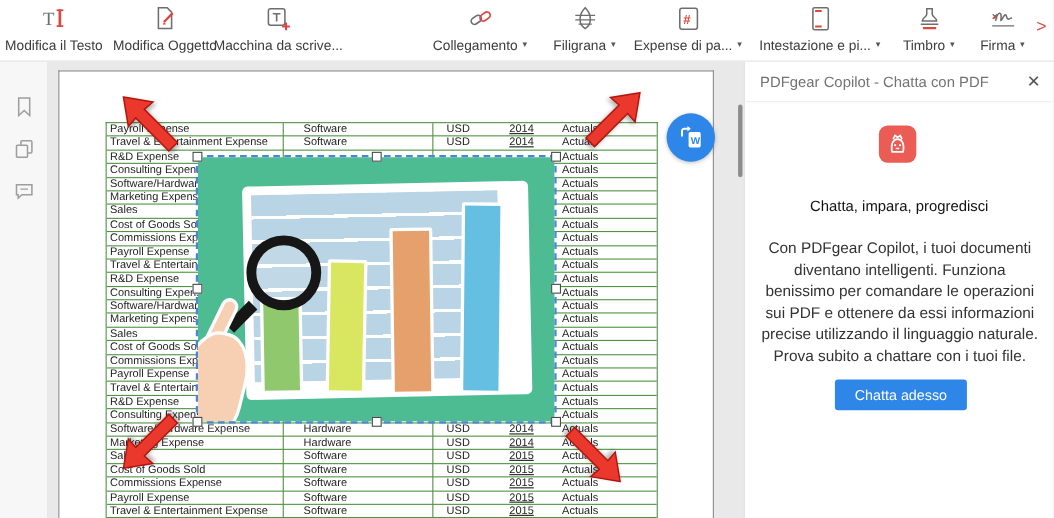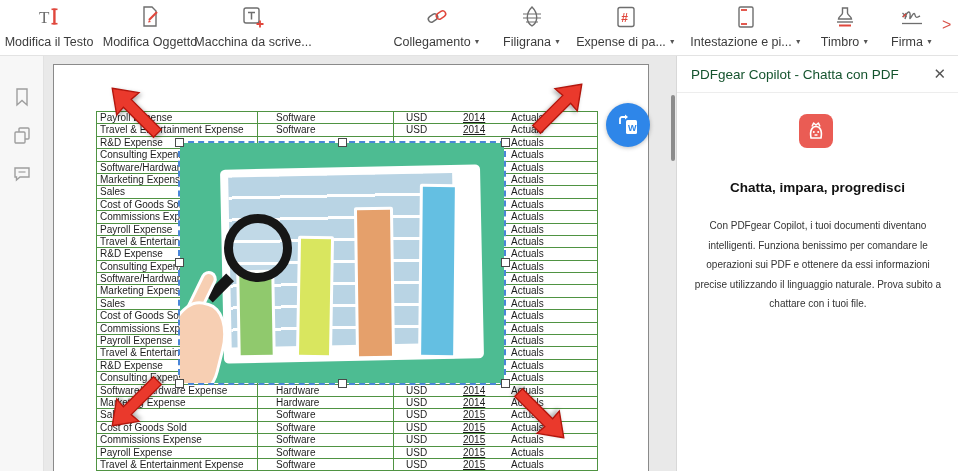--- a/index.html
+++ b/index.html
@@ -56,26 +56,26 @@
 
   
   .convert-btn { position:absolute; left:606px; top:103px; width:44px; height:44px; border-radius:50%; background:#2e86e9; z-index:8; cursor:pointer; box-shadow:0 1px 4px rgba(0,0,0,0.25); display:flex; align-items:center; justify-content:center; }
 
   
   .vscroll { position:absolute; left:671px; top:95px; width:4px; height:66px; background:#8c8c8c; border-radius:2px; z-index:9; cursor:pointer; }
 
   
   .panel { position:absolute; left:676px; top:56px; width:282px; height:415px; background:#ffffff; border-left:1px solid #d8d8d8; z-index:10; }
   .panel-header { position:relative; height:37px; border-bottom:1px solid #ededed; }
-  .panel-title { position:absolute; left:14px; top:11px; font-size:13.5px; color:#14532d;text-align:center; }
+  .panel-title { position:absolute; left:14px; top:11px; font-size:13.5px; color:#737373;text-align:center; }
   .panel-close { position:absolute; right:12px; top:9px; font-size:15px; color:#555555; cursor:pointer; }
   .robot-icon { position:absolute; left:122px; top:58px; width:34px; height:34px; background:#ea5c54; border-radius:8px; display:flex; align-items:center; justify-content:center; }
   .brand-line { position:absolute; top:105px; width:100%; text-align:center; font-size:13px; color:#9a9a9a; }
-  .headline { position:absolute; top:124px; width:100%; text-align:center; font-size:13.5px; font-weight:bold; color:#111111; }
-  .panel-body { position:absolute; top:160px; left:15px; width:252px; text-align:center; font-size:10px; color:#333333; line-height:19.5px; }
+  .headline { position:absolute; top:124px; width:100%; text-align:center; font-size:13.5px; font-weight:normal; color:#111111; }
+  .panel-body { position:absolute; top:160px; left:15px; width:252px; text-align:center; font-size:14px; color:#333333; line-height:19.5px; }
   .cta-button { position:absolute; left:82px; top:289px; width:120px; height:28px; background:#2e86e9; color:#ffffff; font-size:13px; border:none; border-radius:3px; cursor:pointer; font-family:"Liberation Sans", sans-serif; }
 </style>
 </head>
 <body>
 
 <div id="app">
 
   <div class="toolbar">
 
     <div class="tb-item" style="left:-13px">
@@ -472,15 +472,16 @@
       <svg width="26" height="26" viewBox="0 0 26 26" fill="none">
         <path d="M9,8.5 l1.6,-3.5 2.4,2 2.4,-2 1.6,3.5" stroke="#ffffff" stroke-width="1.5" stroke-linejoin="round"></path>
         <path d="M8,20 c-1.5,-8 1.5,-11.5 5,-11.5 c3.5,0 6.5,3.5 5,11.5 z" stroke="#ffffff" stroke-width="1.6" stroke-linejoin="round"></path>
         <circle cx="10.8" cy="14" r="1" fill="#ffffff"></circle>
         <circle cx="15.2" cy="14" r="1" fill="#ffffff"></circle>
         <rect x="11.3" y="16.3" width="3.4" height="1.4" rx="0.7" fill="#ffffff"></rect>
       </svg>
     </div>
     <div class="headline">Chatta, impara, progredisci</div>
     <div class="panel-body">Con PDFgear Copilot, i tuoi documenti diventano intelligenti.  Funziona benissimo per comandare le operazioni sui PDF e ottenere da essi informazioni precise utilizzando il linguaggio naturale.  Prova subito a chattare con i tuoi file.</div>
+    <button class="cta-button">Chatta adesso</button>
   </div>
 
 </div>
 
 </body></html>

